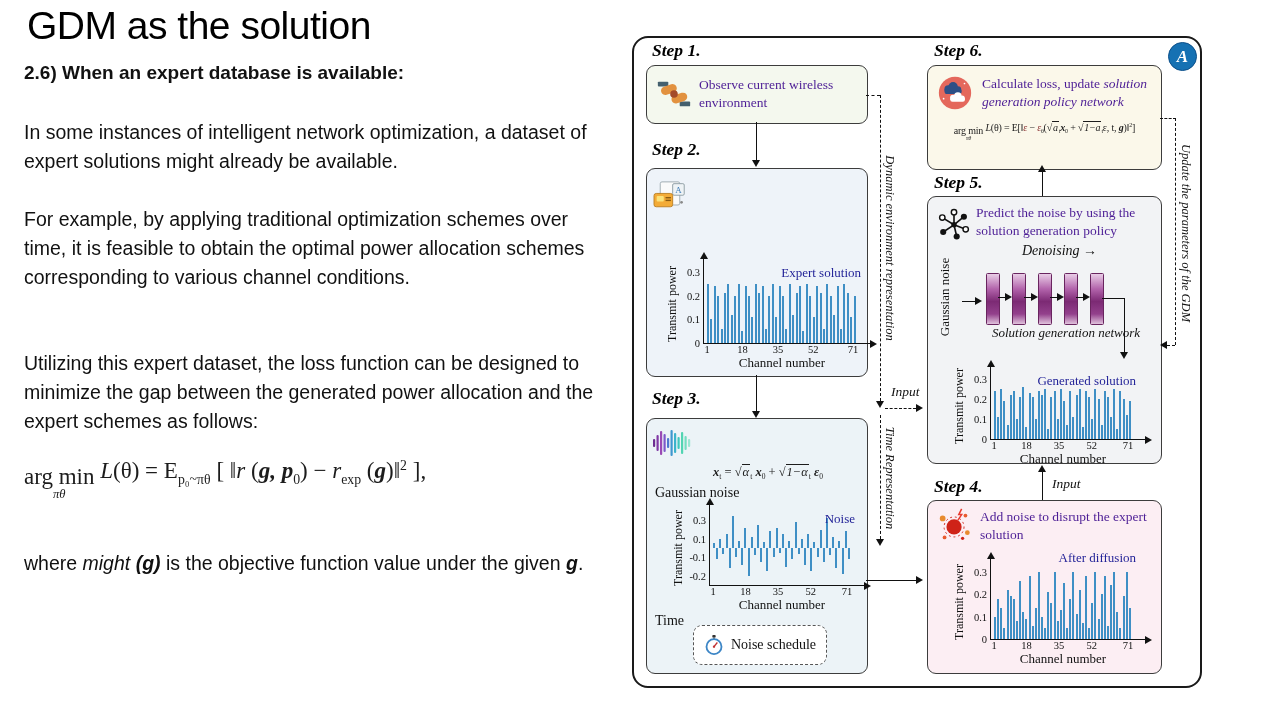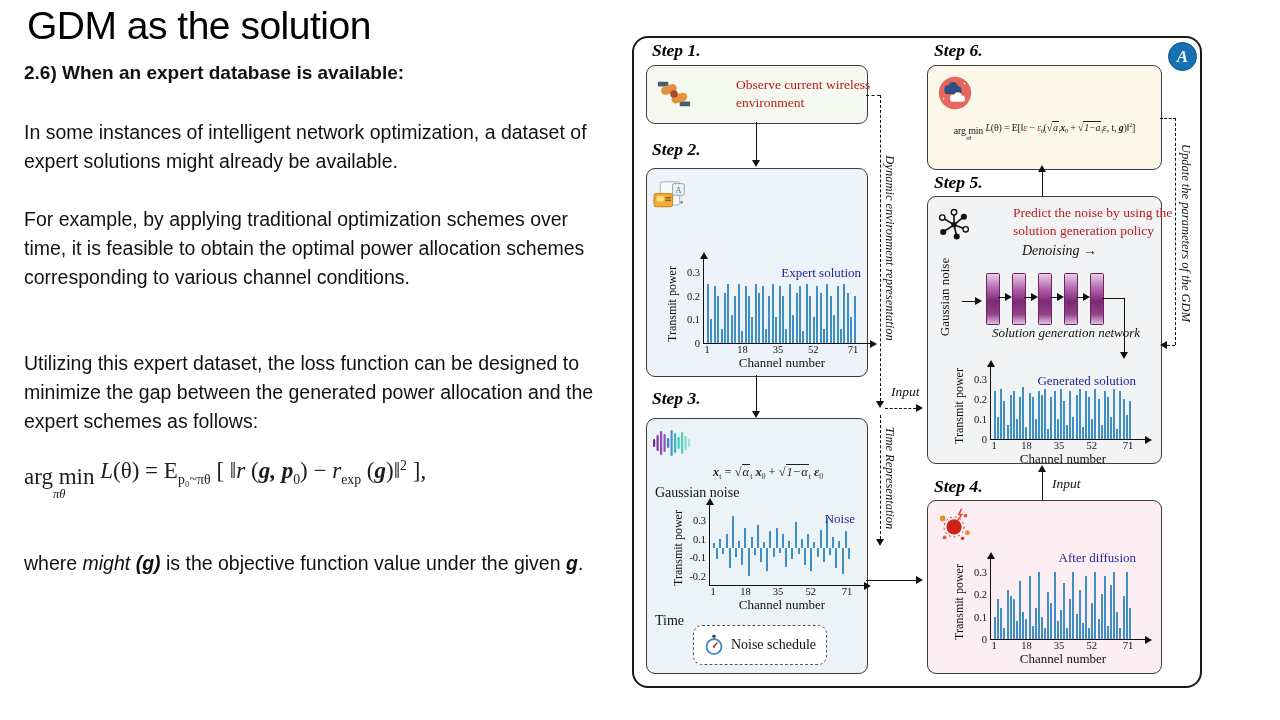--- a/index.html
+++ b/index.html
@@ -46,21 +46,21 @@
 
   .icon{position:absolute;}
   .icon svg{width:100%;height:100%;display:block;}
   #s1-icon{left:8px;top:9px;width:38px;height:38px;}
   #s2-icon{left:5px;top:12px;width:36px;height:32px;}
   #s3-icon{left:4px;top:10px;width:42px;height:28px;}
   #s6-icon{left:8px;top:8px;width:38px;height:38px;}
   #s5-icon{left:8px;top:8px;width:36px;height:36px;}
   #s4-icon{left:8px;top:6px;width:38px;height:38px;}
 
-  .btext{position:absolute;font:13.5px "Liberation Serif",serif;line-height:1.3;color:#b91c1c;margin-left:37px;}
+  .btext{position:absolute;font:13.5px "Liberation Serif",serif;line-height:1.3;color:#4c1d95;}
   #s1-text{left:52px;top:10px;width:162px;}
   #s2-text{left:46px;top:9px;width:174px;}
   #s3-text{left:50px;top:7px;width:168px;}
   #s6-text{left:54px;top:9px;width:174px;}
   #s5-text{left:48px;top:7px;width:182px;}
   #s4-text{left:52px;top:7px;width:174px;}
 
   #s3-formula{position:absolute;left:28px;top:46px;width:186px;text-align:center;font-size:12.5px;}
   #s6-formula{position:absolute;left:3px;top:56px;width:227px;text-align:center;font-size:10px;letter-spacing:-0.2px;}
 
@@ -367,20 +367,21 @@
         <g fill="#ffffff">
           <circle cx="18" cy="25" r="3.2"></circle>
             <circle cx="23" cy="23.2" r="4"></circle>
             <circle cx="27.5" cy="25.5" r="2.8"></circle>
           <rect x="15" y="24.6" width="15.5" height="4.6" rx="2.3"></rect>
         </g>
         <circle cx="8" cy="26" r="0.9" fill="#fff"></circle>
           <circle cx="30" cy="10" r="0.9" fill="#fff"></circle>
       </svg>
     </span>
+    <div class="btext" id="s6-text"><span>Calculate loss, update </span><span class="f-i">solution generation policy network</span></div>
     <div class="formula" id="s6-formula"><span class="f-stack">
           <span>arg min</span>
           <span class="f-under">πθ</span>
         </span><span class="f-i"> L</span><span>(θ) = E[</span><span>‖</span><span class="f-mrn">ε</span><span> − </span><span class="f-mrn">ε</span><span class="f-sub">θ</span><span>(√</span><span class="f-ovl">a</span><span class="f-sub">t</span><span class="f-bi">x</span><span class="f-sub">0</span><span> + √</span><span class="f-ovl">1−a</span><span class="f-sub">t</span><span>ε, t, </span><span class="f-bi">g</span><span>)‖</span><span class="f-sup">2</span><span>]</span></div>
   </div>
 
   <div class="sbox" id="s5-box">
     <span class="icon" id="s5-icon">
       <svg viewBox="0 0 40 40">
         <g stroke="#111" stroke-width="1.8">
@@ -486,20 +487,21 @@
         <circle cx="19" cy="21" r="8" fill="#cf2318"></circle>
         <circle cx="19" cy="21" r="10.5" fill="none" stroke="#cf2318" stroke-width="1" stroke-dasharray="2 3"></circle>
         <circle cx="7" cy="12" r="3" fill="#e88a2e"></circle>
         <circle cx="31" cy="9" r="2" fill="#e85a2e"></circle>
         <circle cx="33" cy="27" r="2.5" fill="#e88a2e"></circle>
         <circle cx="9" cy="32" r="2" fill="#e85a2e"></circle>
         <circle cx="28" cy="33" r="1.7" fill="#cf2318"></circle>
         <path d="M27 2 L24 8 L27 8 L23 14" stroke="#e83a2e" stroke-width="1.6" fill="none"></path>
       </svg>
     </span>
+    <div class="btext" id="s4-text">Add noise to disrupt the expert solution</div>
     <div class="chart" id="ch-diffusion">
         <div class="c-ax-y"></div>
         <div class="c-ax-x"></div>
         <div class="c-arr-up"></div>
         <div class="c-arr-right"></div>
         <div class="c-bar" style="width: 2px; background: rgb(63, 143, 197); left: 4px; top: 51.5758px; height: 22.4242px;"></div>
         <div class="c-bar" style="width: 2px; background: rgb(63, 143, 197); left: 7.13636px; top: 33.6364px; height: 40.3636px;"></div>
         <div class="c-bar" style="width: 2px; background: rgb(63, 143, 197); left: 10.2727px; top: 42.6061px; height: 31.3939px;"></div>
         <div class="c-bar" style="width: 2px; background: rgb(63, 143, 197); left: 13.4091px; top: 62.7879px; height: 11.2121px;"></div>
         <div class="c-bar" style="width: 2px; background: rgb(63, 143, 197); left: 16.5455px; top: 24.6667px; height: 49.3333px;"></div>

